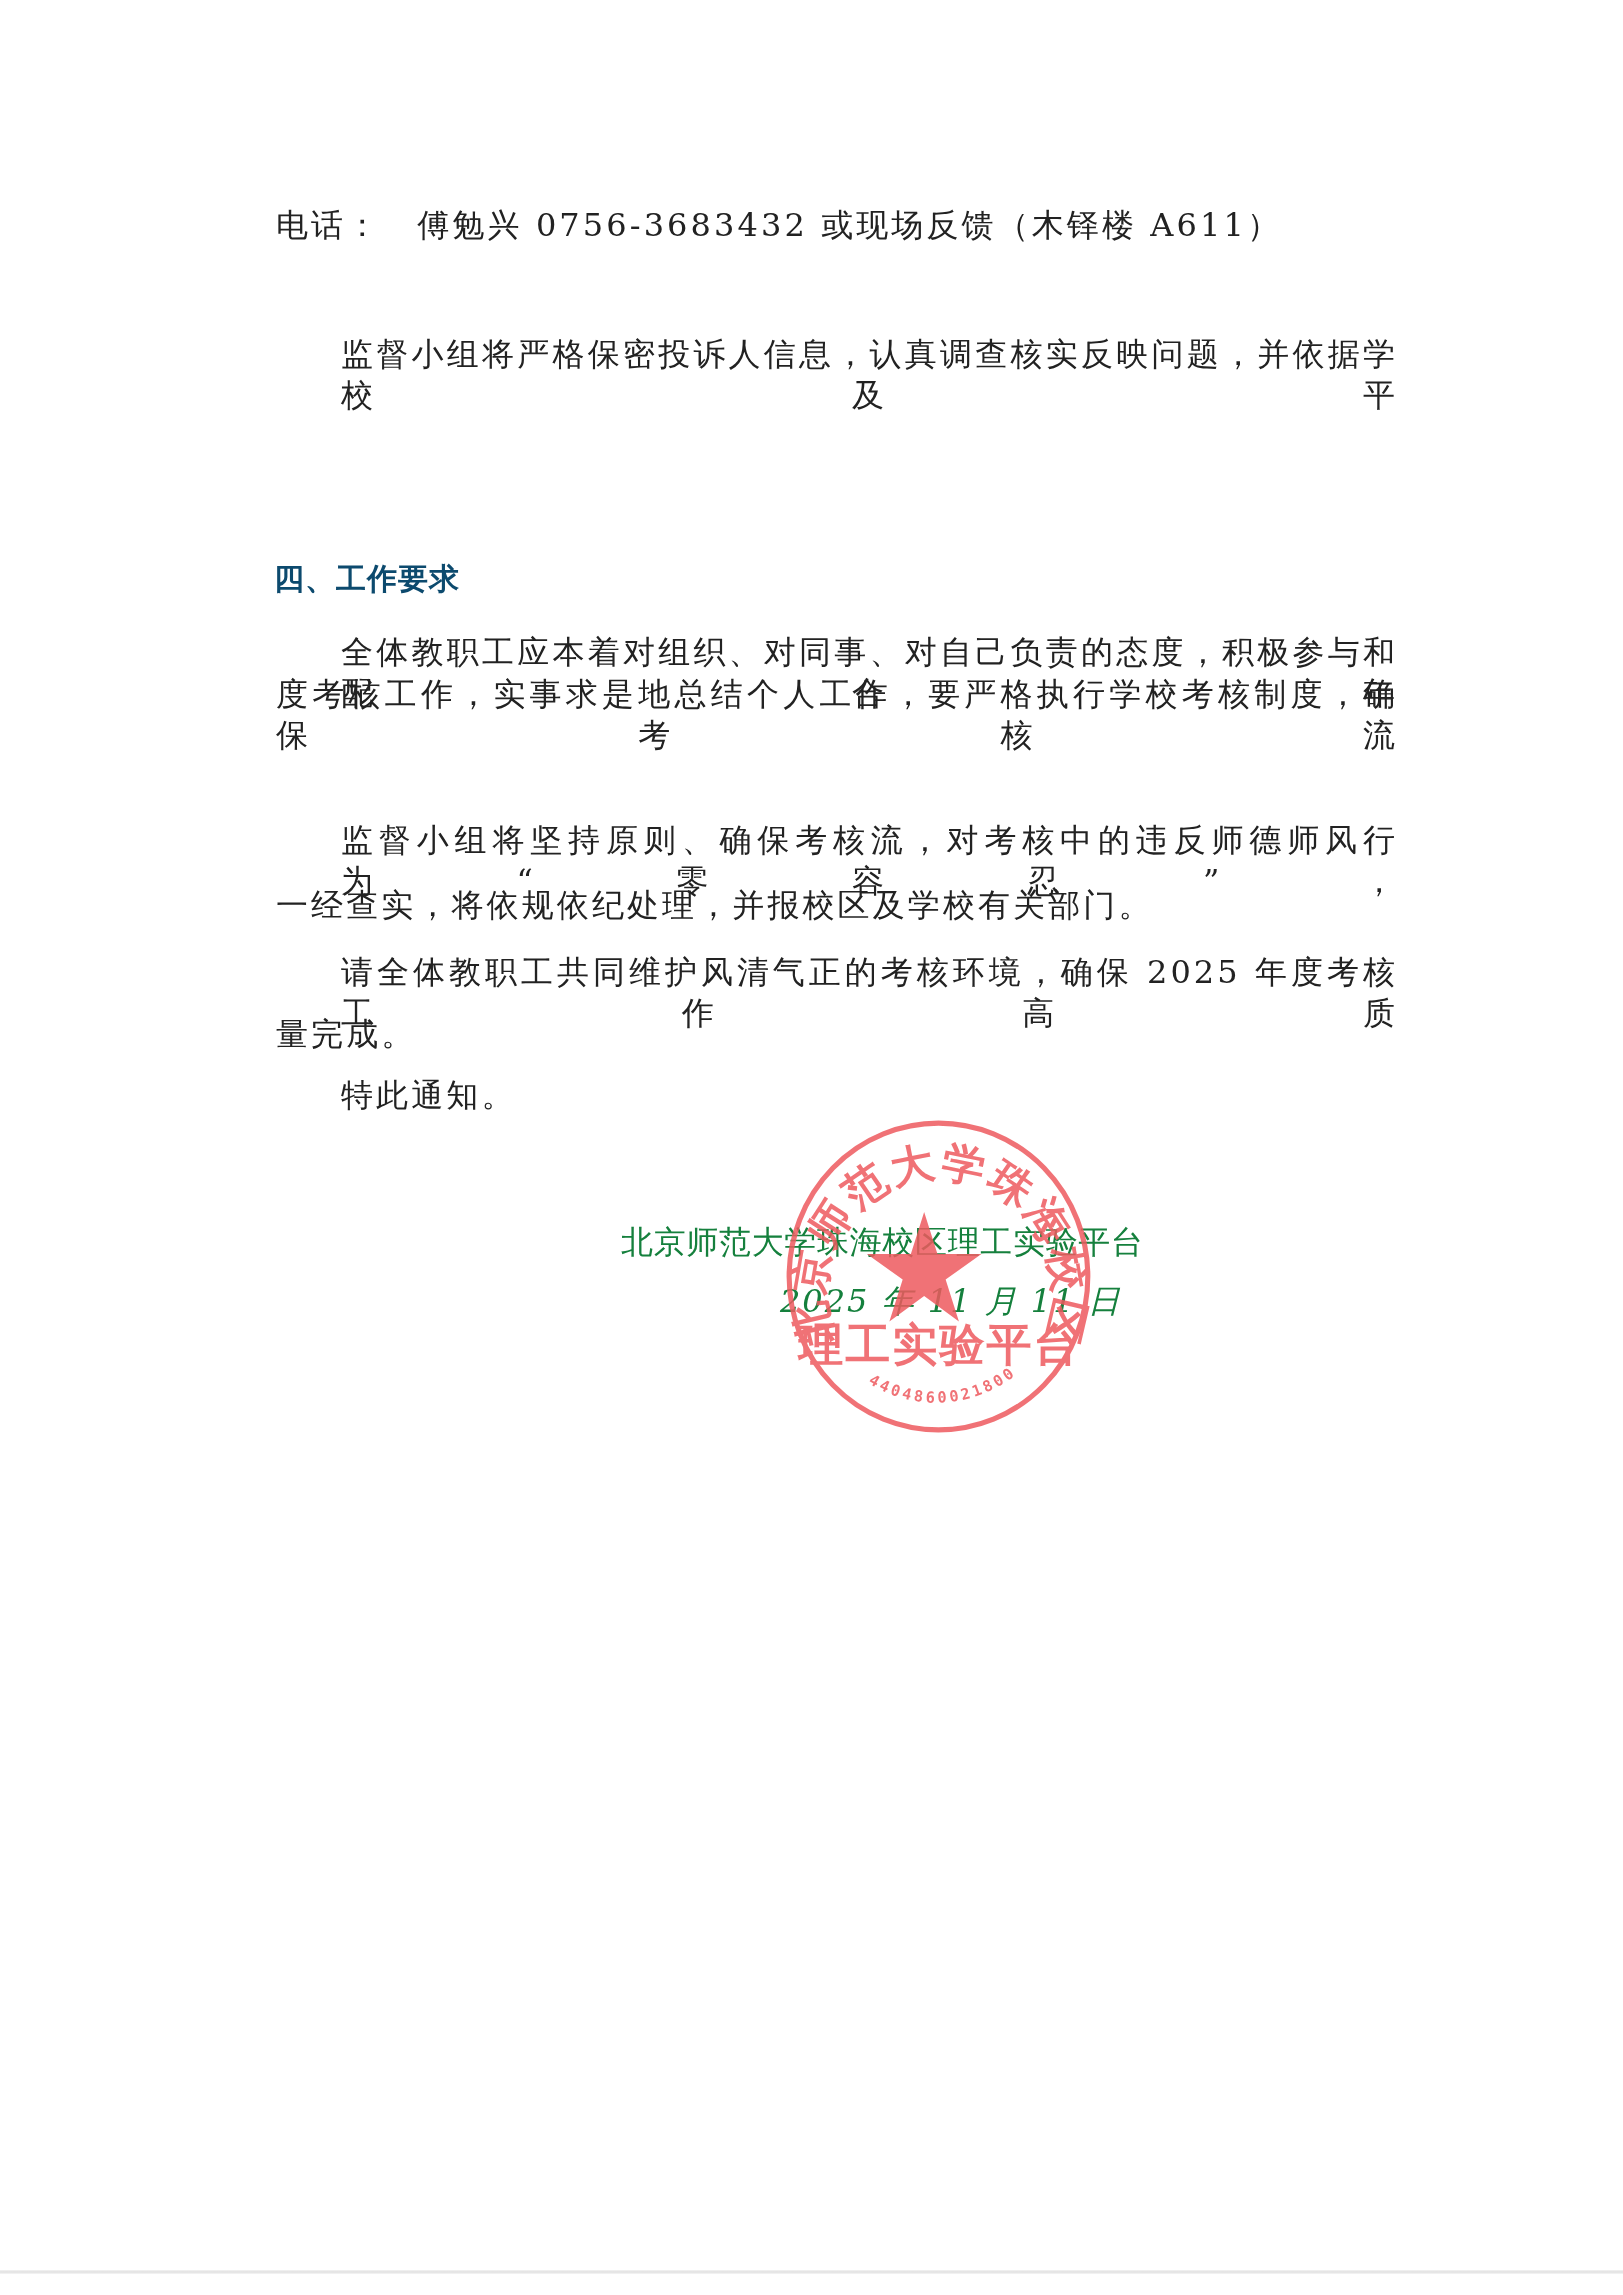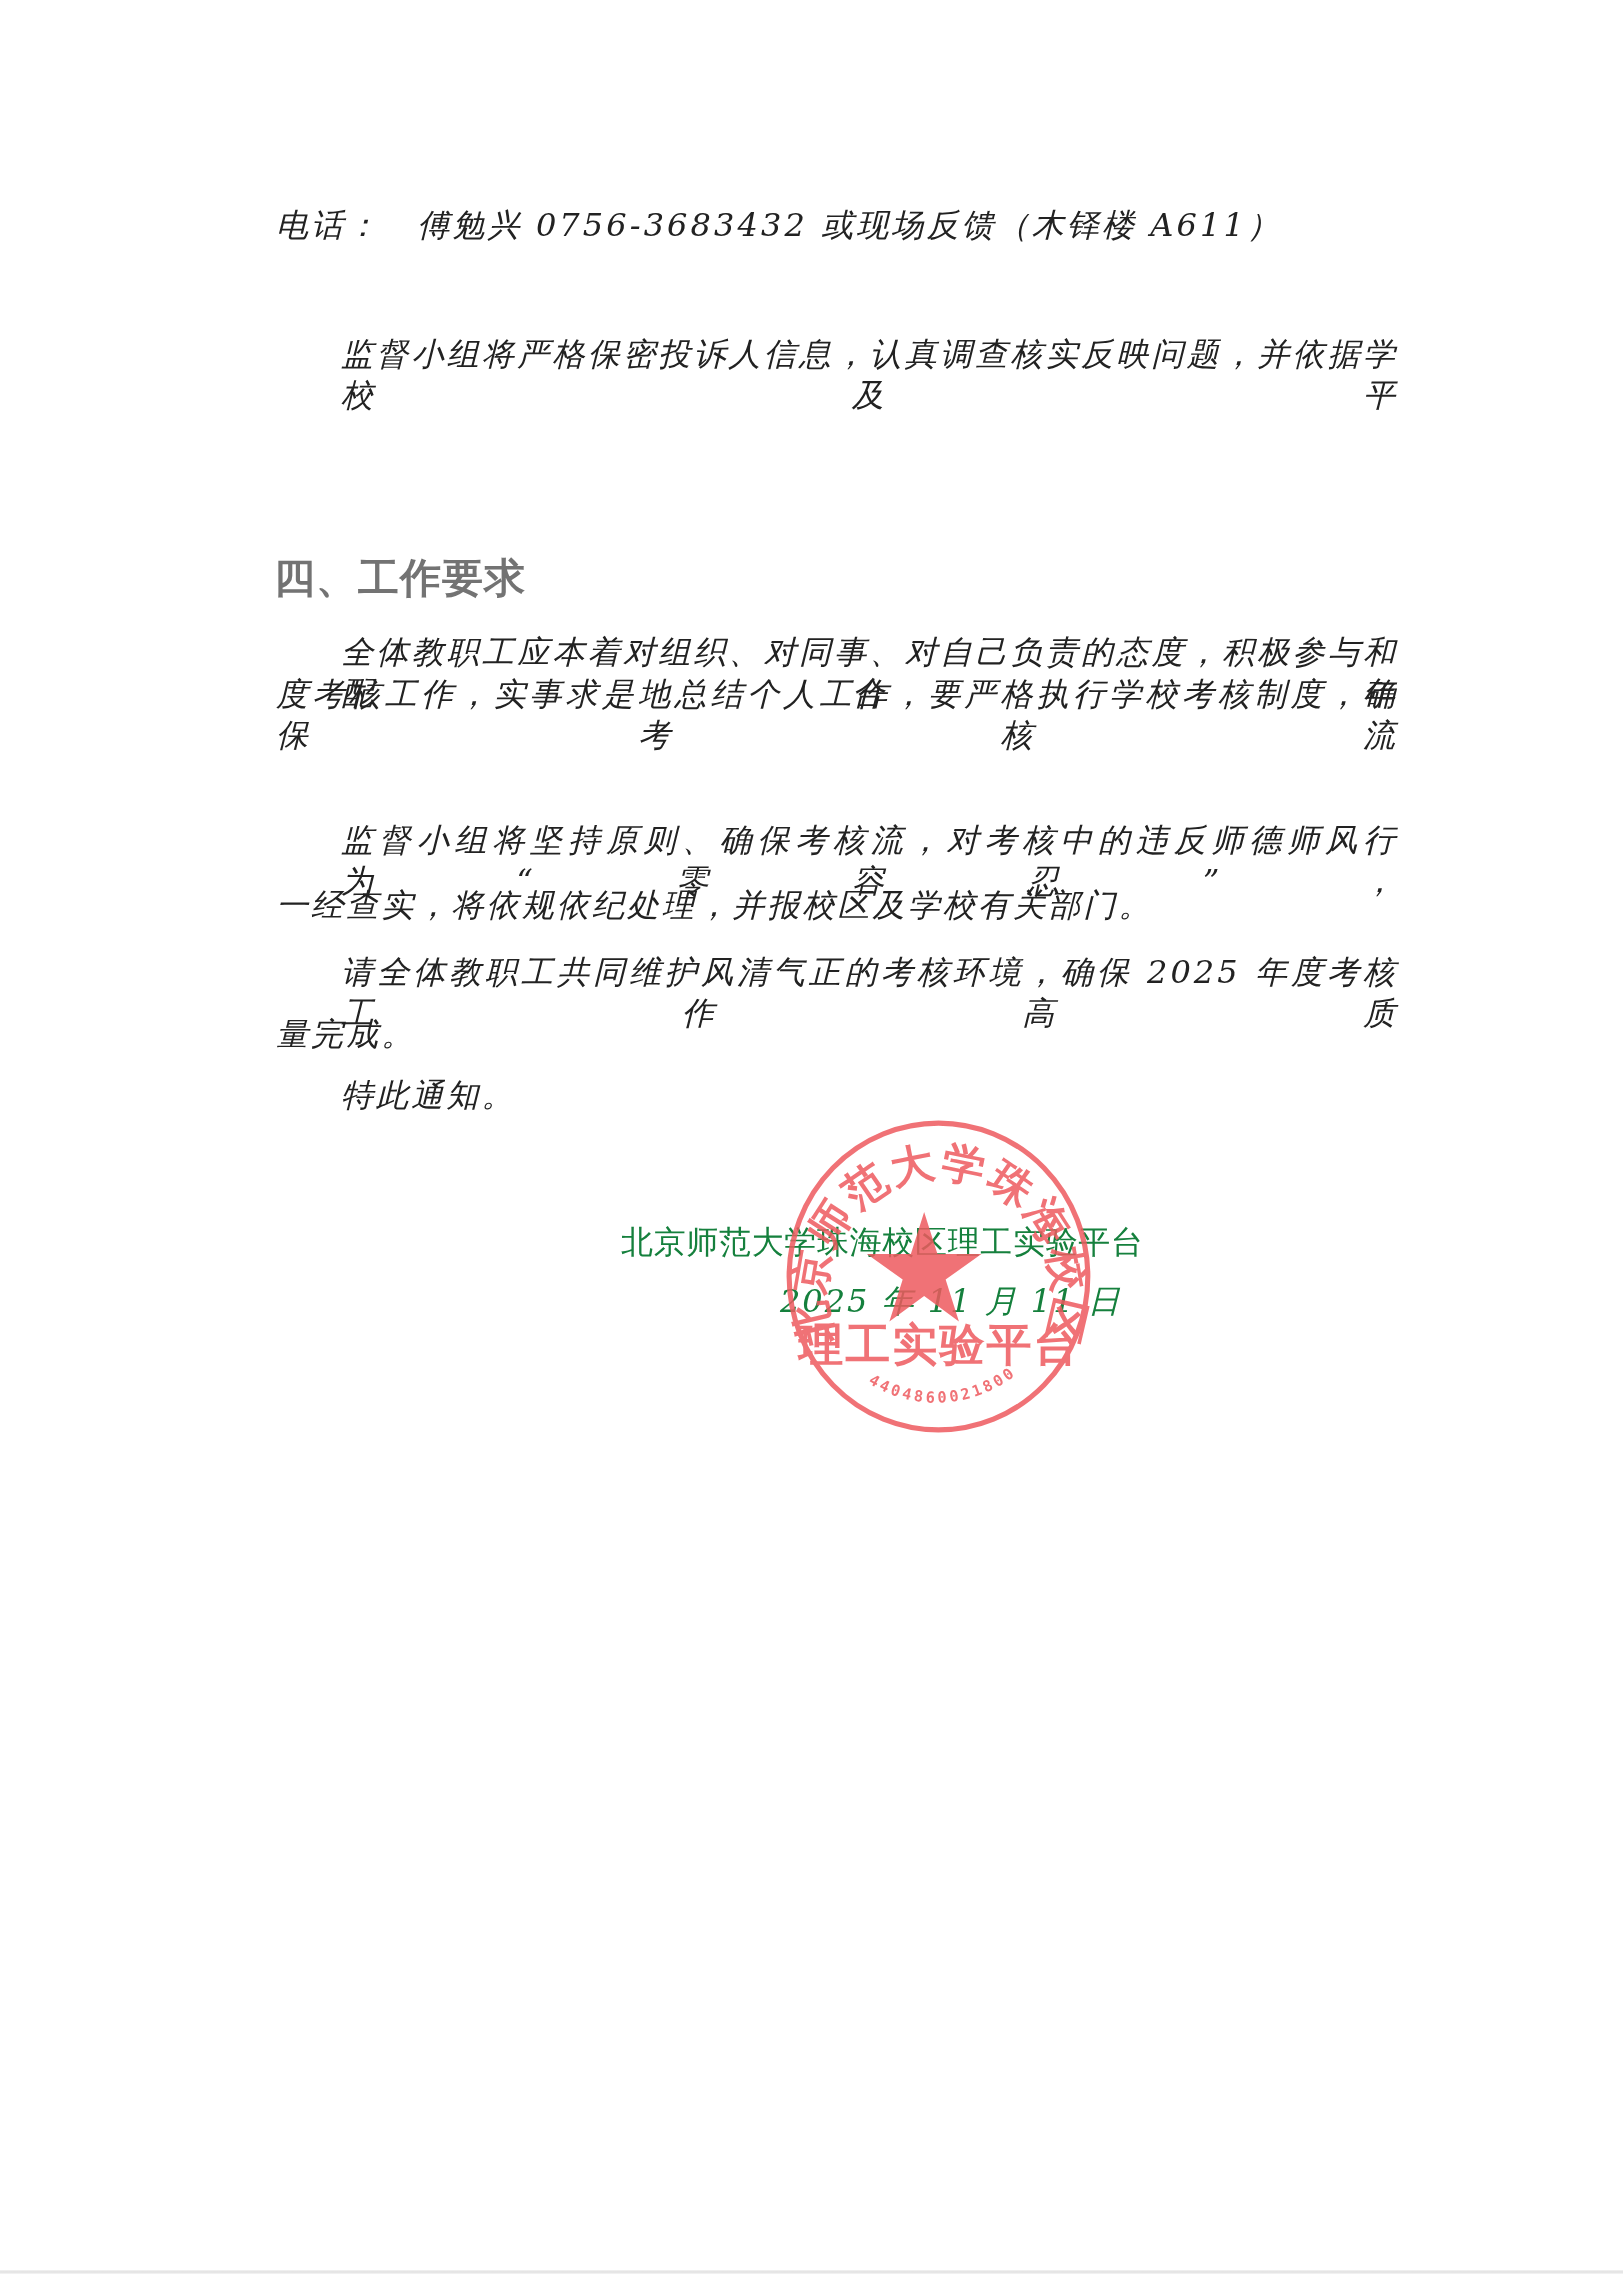--- a/index.html
+++ b/index.html
@@ -1,29 +1,29 @@
 <!DOCTYPE html>
 <html style="font-size:8.2px"><head>
 <meta charset="utf-8">
 <style>
   html, body { margin: 0; padding: 0; background: #ffffff; }
   body { width: 1623px; height: 2295px; position: relative; overflow: hidden;
          font-family: "DejaVu Serif", "Liberation Serif", serif; color: #222222; }
   .page { position: absolute; inset: 0; background: #ffffff; }
 
   .line { position: absolute; left: 276px; width: 1122px; font-size: 32px; line-height: 41px;
-          white-space: nowrap; letter-spacing: 3.1px; font-style: italic; }
+          white-space: nowrap; letter-spacing: 3.1px; }
   .justify { text-align: justify; text-align-last: justify; white-space: normal; }
   .indent { padding-left: 65px; box-sizing: border-box; }
 
   .contact { top: 205px; }
   .contact .gap { display: inline-block; width: 36px; }
 
   .heading { position: absolute; left: 274px; top: 558px; font-family: "DejaVu Sans", "Liberation Sans", sans-serif;
-             font-weight: bold; font-size: 41px; line-height: 41px; letter-spacing: 1px; color: #737373; }
+             font-weight: bold; font-size: 30px; line-height: 41px; letter-spacing: 1px; color: #0c4a6e; }
 
   .sign { position: absolute; font-size: 32px; line-height: 41px; white-space: nowrap; color: #15803d; }
   .sign-org { left: 621px; top: 1222px; width: 522px; text-align: justify; text-align-last: justify; }
   .sign-date { left: 780px; top: 1281px; letter-spacing: 2px; font-style: italic; }
 
   .stamp { position: absolute; left: 786px; top: 1120px; width: 307px; height: 313px; opacity: 0.85; pointer-events: none; }
 
   .scan-edge { position: absolute; left: 0; top: 2270px; width: 1623px; height: 4.1px;
                background: linear-gradient(#f1f1f1, #d9d9d9, #f4f4f4); opacity: 0.8; }
 </style>

